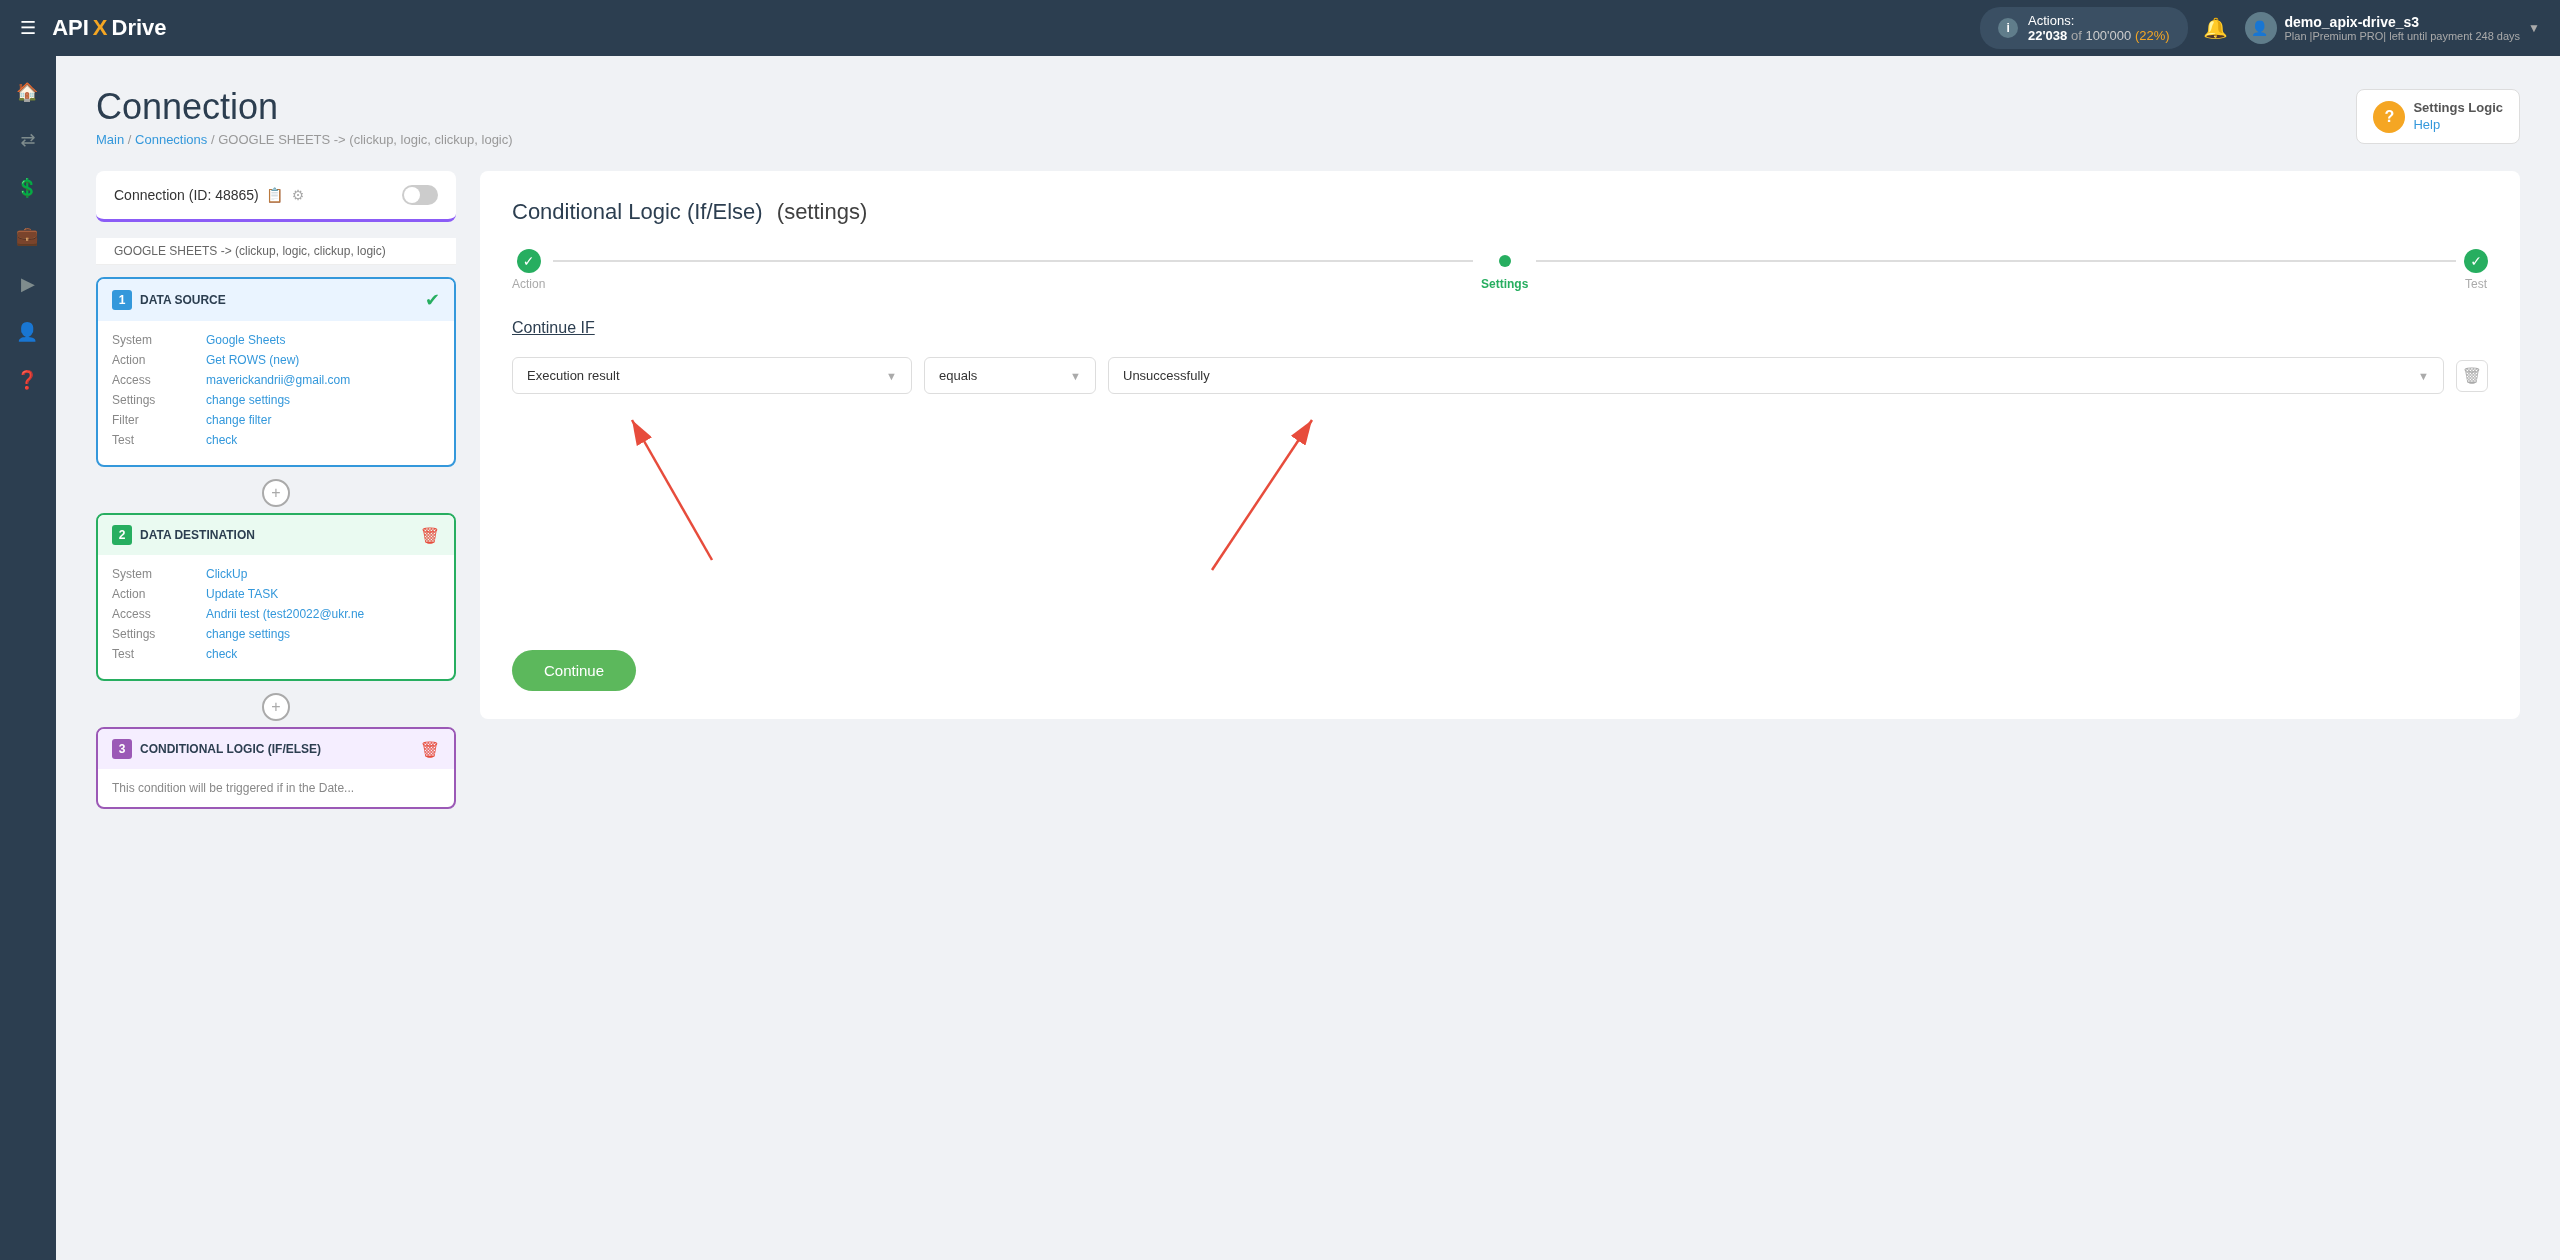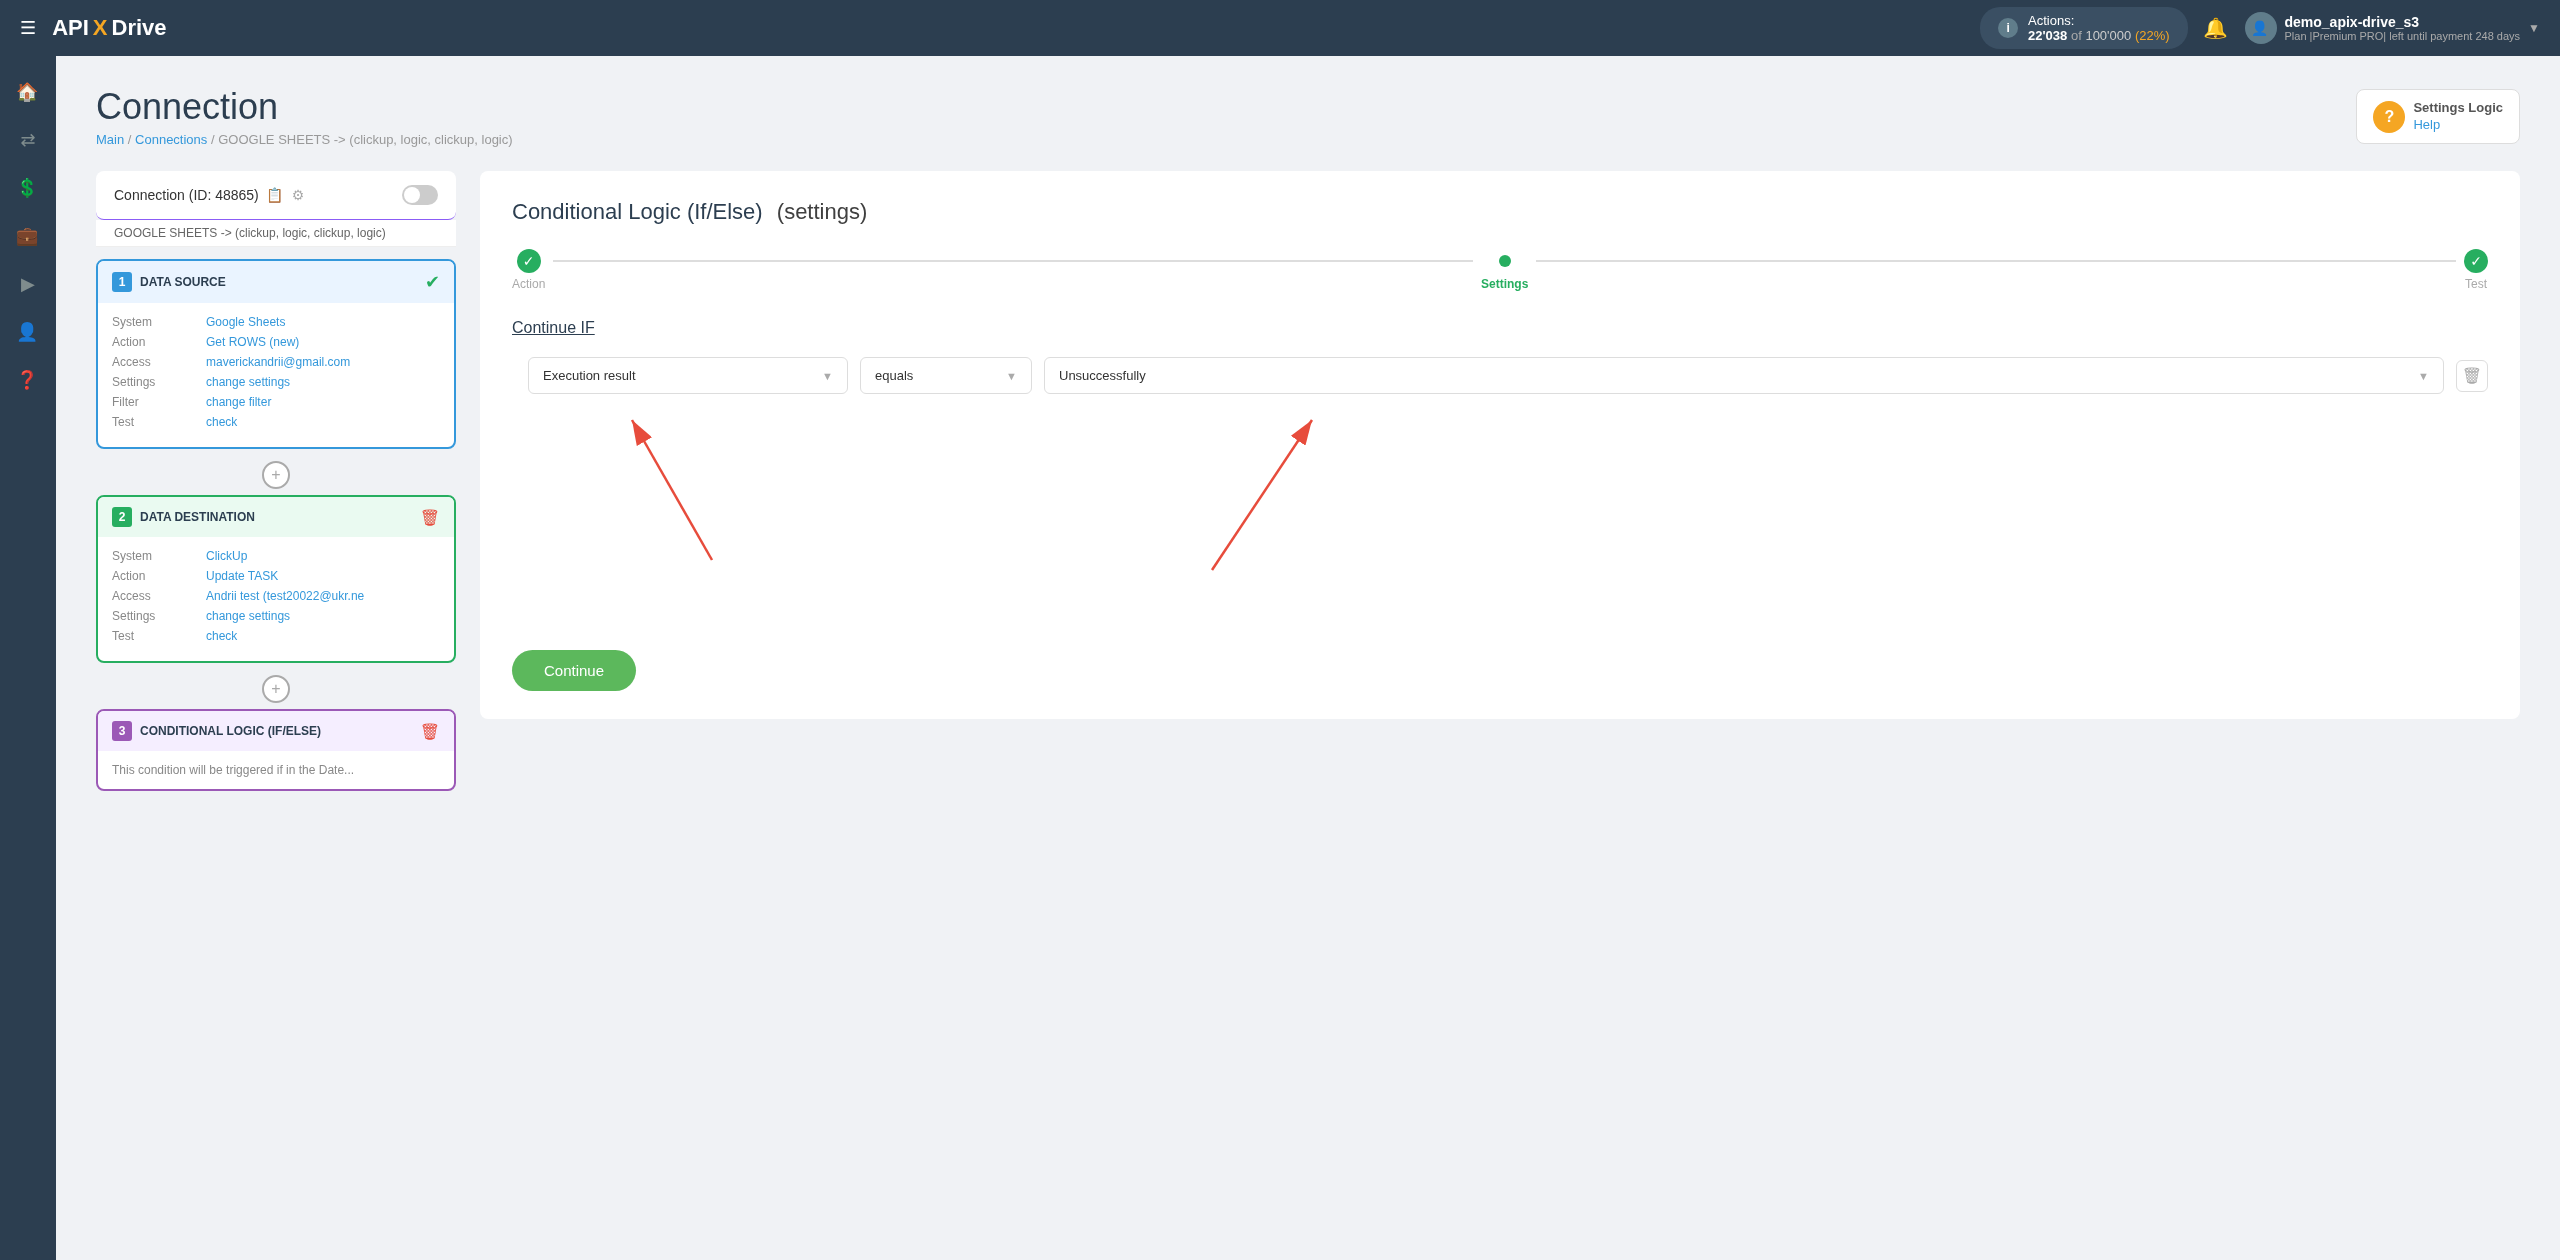--- a/index.html
+++ b/index.html
@@ -250,21 +250,21 @@
       border-radius: 6px;
       padding: 10px 14px;
       font-size: 13px;
       color: #333;
       background: #fff;
       display: flex;
       align-items: center;
       justify-content: space-between;
       cursor: pointer;
     }
-    .dropdown-select.param { width: 320px; margin-left: 16px; }
+    .dropdown-select.param { width: 400px; }
     .dropdown-select.op { width: 172px; }
     .dropdown-select.val { flex: 1; }
     .dropdown-chevron { color: #aaa; font-size: 11px; margin-left: 8px; }
 
     .delete-btn {
       width: 32px; height: 32px;
       border: 1px solid #ddd;
       border-radius: 6px;
       display: flex; align-items: center; justify-content: center;
       cursor: pointer;
@@ -400,21 +400,21 @@
           <div class="help-btn-settings">Settings Logic</div>
           <div class="help-btn-link">Help</div>
         </div>
       </div>
     </div>
 
     <div class="two-col">
 
       <div class="left-panel">
 
-        <div style="background:#fff; border-radius:8px; padding:14px 18px; margin-bottom:0; border-bottom:1px solid #8b5cf6; display:flex; align-items:center; justify-content:space-between;">
+        <div style="background:#fff; border-radius:8px; padding:14px 18px; margin-bottom:16px; border-bottom:3px solid #8b5cf6; display:flex; align-items:center; justify-content:space-between;">
           <div style="font-size:14px;color:#333;font-weight:500;">
             <span>Connection (ID: 48865)</span>
             &nbsp;<span class="icon-copy">📋</span>
             &nbsp;<span class="icon-gear">⚙</span>
           </div>
           <div class="toggle"></div>
         </div>
         <div style="font-size:12px;color:#666;padding:6px 18px;background:#fff;border-bottom:1px solid #eee;">GOOGLE SHEETS -&gt; (clickup, logic, clickup, logic)</div>
 
         <div style="margin-top:12px;">

